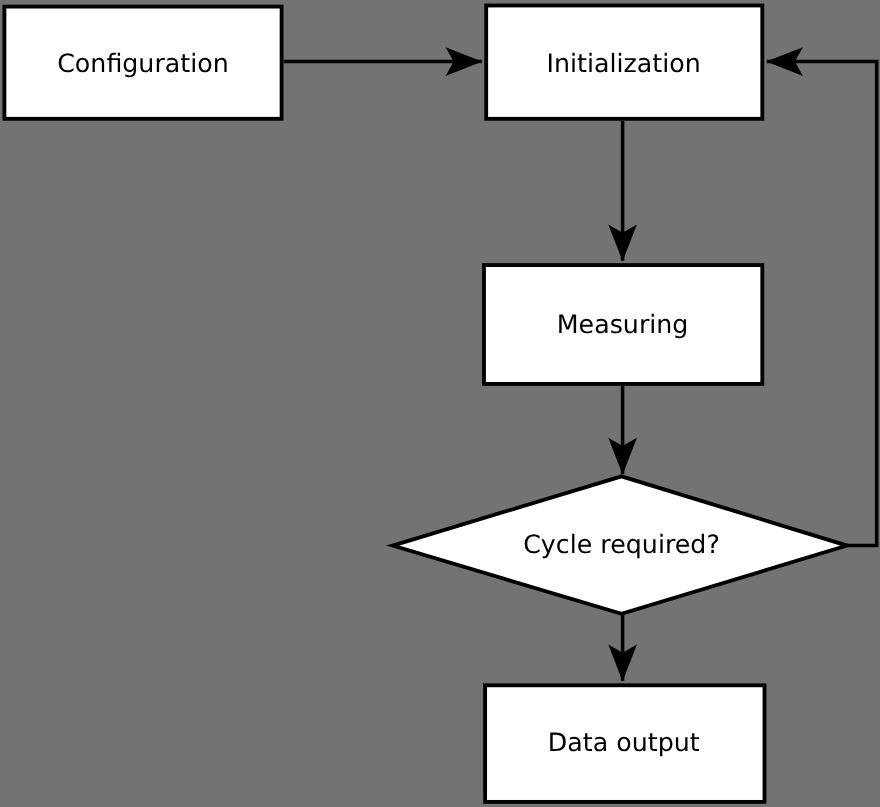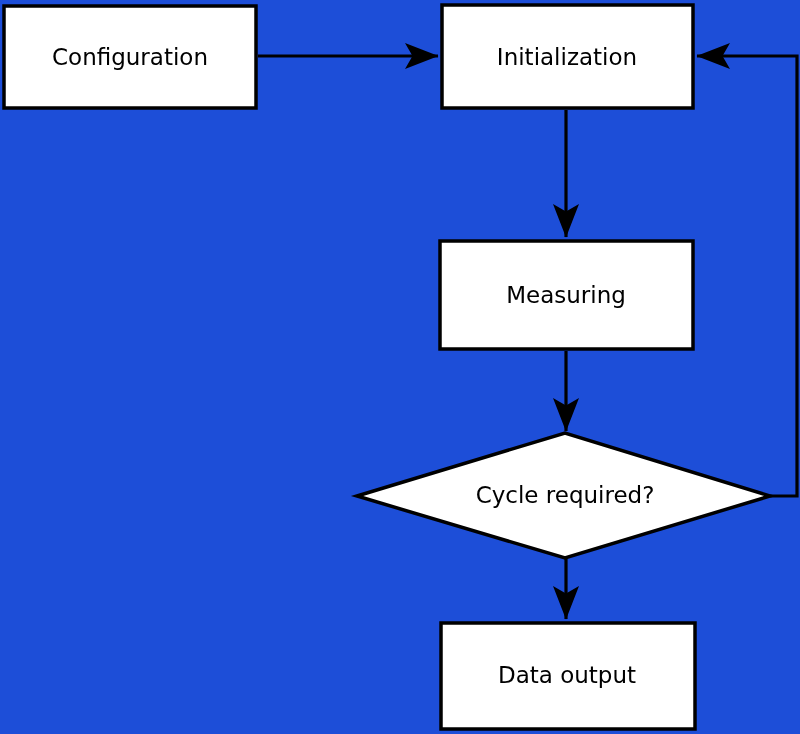--- a/index.html
+++ b/index.html
@@ -4,21 +4,21 @@
 <style>
   html, body {
     margin: 0;
     padding: 0;
     background: #ffffff;
   }
   .canvas {
     position: relative;
     width: 800px;
     height: 734px;
-    background: #1d4ed8;
+    background: #737373;
     overflow: hidden;
   }
   svg {
     display: block;
   }
   .node-shape {
     fill: #ffffff;
     stroke: #000000;
     stroke-width: 3.5;
   }

